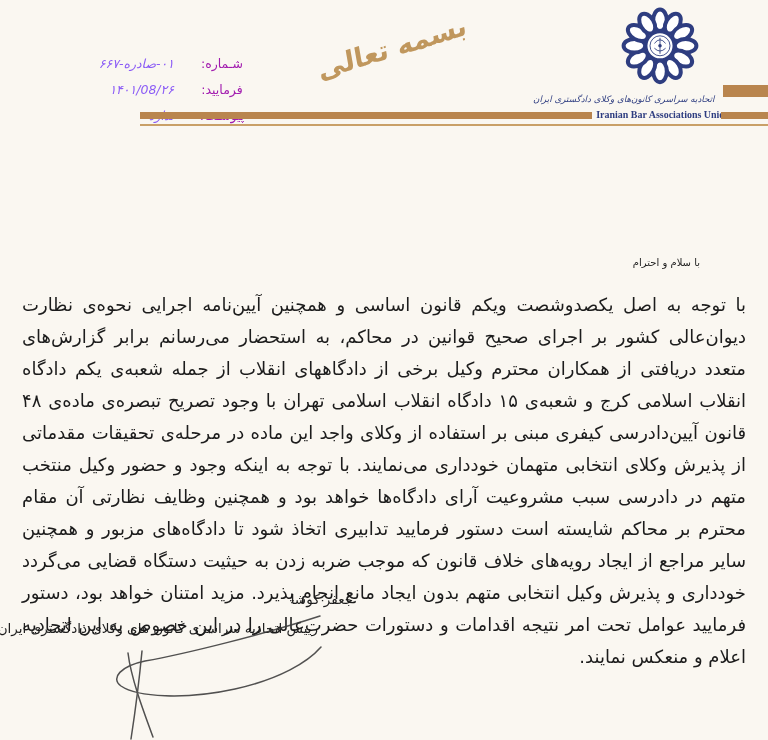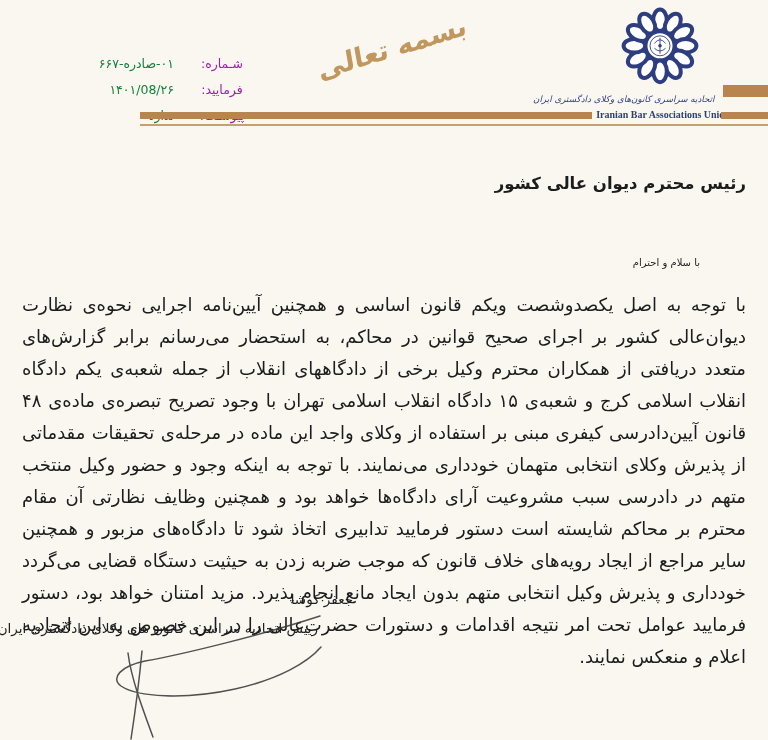--- a/index.html
+++ b/index.html
@@ -5,21 +5,21 @@
   html,body{margin:0;padding:0;background:#e9e6e0;}
   .page{
     position:relative;width:768px;height:740px;margin:0 auto;
     background:#faf7f1;overflow:hidden;
     font-family:"DejaVu Sans",sans-serif;color:#1c1c1c;
   }
   
   .meta{position:absolute;top:50px;left:28px;width:222px;direction:rtl;font-size:12.5px;}
   .meta-row{display:flex;align-items:center;gap:20px;height:26px;}
   .meta-label{min-width:56px;color:#a21caf;letter-spacing:.3px;text-align:center;}
-  .meta-value{color:#15803d;}
+  .meta-value{color:#8b5cf6;font-style:italic;}
   
   .bismillah{position:absolute;top:8px;left:312px;width:160px;height:78px;
     display:flex;align-items:center;justify-content:center;}
   .bismillah span{display:inline-block;transform:rotate(-17deg) skewX(-7deg);
     font-size:27px;color:#c0975d;font-weight:bold;}
   
   .logo-svg{position:absolute;top:7px;left:620px;width:80px;height:84px;}
   .org-fa{position:absolute;top:93px;left:582px;width:138px;text-align:center;
     font-size:9.5px;color:#2e3d80;direction:rtl;font-style:italic;white-space:nowrap;transform:scale(.92);}
   .org-en{position:absolute;top:109px;left:593px;width:128px;text-align:center;
@@ -89,21 +89,20 @@
   </svg>
   <div class="org-fa">اتحادیه سراسری کانون‌های وکلای دادگستری ایران</div>
   <div class="org-en">Iranian Bar Associations Union</div>
 
   <div class="band band-a"></div>
   <div class="band band-b"></div>
   <div class="band band-c"></div>
   <div class="rule-thin"></div>
 
   <div class="recipient">
-    <div>رئیس محترم دیوان عالی کشور</div>
   </div>
 
   <div class="salutation">با سلام و احترام</div>
 
   <div class="letter-body">با توجه به اصل یکصدوشصت ویکم قانون اساسی و همچنین آیین‌نامه اجرایی نحوه‌ی نظارت دیوان‌عالی کشور بر اجرای صحیح قوانین در محاکم، به استحضار می‌رسانم برابر گزارش‌های متعدد دریافتی از همکاران محترم وکیل برخی از دادگاههای انقلاب از جمله شعبه‌ی یکم دادگاه انقلاب اسلامی کرج و شعبه‌ی ۱۵ دادگاه انقلاب اسلامی تهران با وجود تصریح تبصره‌ی ماده‌ی ۴۸ قانون آیین‌دادرسی کیفری مبنی بر استفاده از وکلای واجد این ماده در مرحله‌ی تحقیقات مقدماتی از پذیرش وکلای انتخابی متهمان خودداری می‌نمایند. با توجه به اینکه وجود و حضور وکیل منتخب متهم در دادرسی سبب مشروعیت آرای دادگاه‌ها خواهد بود و همچنین وظایف نظارتی آن مقام محترم بر محاکم شایسته است دستور فرمایید تدابیری اتخاذ شود تا دادگاه‌های مزبور و همچنین سایر مراجع از ایجاد رویه‌های خلاف قانون که موجب ضربه زدن به حیثیت دستگاه قضایی می‌گردد خودداری و پذیرش وکیل انتخابی متهم بدون ایجاد مانع انجام پذیرد. مزید امتنان خواهد بود، دستور فرمایید عوامل تحت امر نتیجه اقدامات و دستورات حضرت‌عالی را در این خصوص به این اتحادیه اعلام و منعکس نمایند.</div>
 
   <div class="sig">
     <div class="sig-name">جعفر کوشا</div>
     <div class="sig-title">رییس اتحادیه سراسری کانون های وکلای دادگستری ایران</div>
   </div>

